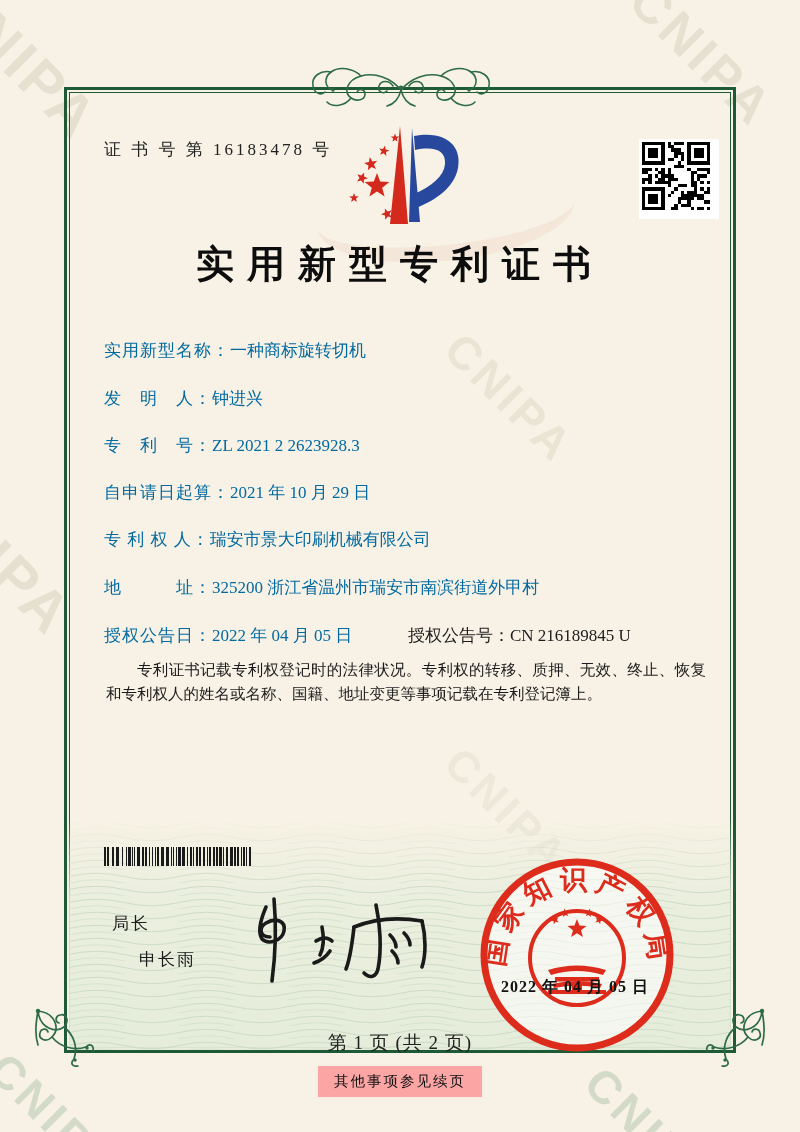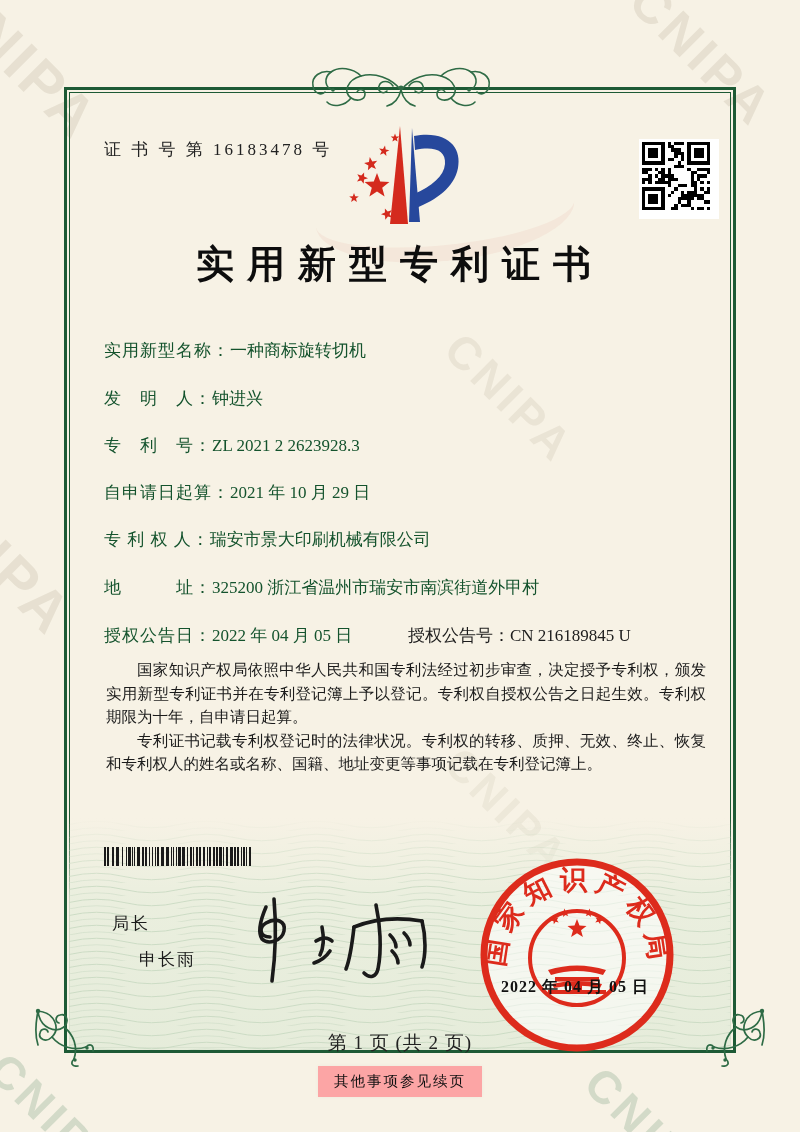--- a/index.html
+++ b/index.html
@@ -40,21 +40,21 @@
     mask-image:linear-gradient(to bottom,transparent,black 30%);}
   
   .certno{position:absolute;left:104px;top:138px;font-size:17px;letter-spacing:3px;color:#222;}
   .logo{position:absolute;left:340px;top:122px;width:126px;height:116px;}
   .qr{position:absolute;left:639px;top:139px;width:74px;height:74px;background:#fff;padding:3px;}
   .title{
     position:absolute;left:0;top:239px;width:100%;text-align:center;
     font-size:38px;font-weight:bold;letter-spacing:13px;color:#0d0d0d;
   }
   
-  .field{position:absolute;left:104px;font-size:17px;color:#14532d;white-space:nowrap;}
+  .field{position:absolute;left:104px;font-size:17px;color:#0369a1;white-space:nowrap;}
   .field .lbl{letter-spacing:1px;}
   .grant2{position:absolute;left:408px;font-size:17px;white-space:nowrap;}
   
   .paras{position:absolute;left:106px;top:658px;width:600px;}
   .paras p{
     margin:0;font-size:15.5px;line-height:23.5px;text-indent:2em;
     text-align:justify;color:#1b1b1b;
   }
   
   .barcode{position:absolute;left:104px;top:847px;width:150px;height:19px;}
@@ -332,21 +332,20 @@
   <span class="lbl">地　　　址：</span><span>325200 浙江省温州市瑞安市南滨街道外甲村</span>
 </div>
 <div class="field" style="top:624px">
   <span class="lbl">授权公告日：</span><span>2022 年 04 月 05 日</span>
 </div>
 <div class="grant2" style="top:624px">
   <span class="lbl">授权公告号：</span><span>CN 216189845 U</span>
 </div>
 
 <div class="paras">
-  <p>国家知识产权局依照中华人民共和国专利法经过初步审查，决定授予专利权，颁发实用新型专利证书并在专利登记簿上予以登记。专利权自授权公告之日起生效。专利权期限为十年，自申请日起算。</p>
   <p>专利证书记载专利权登记时的法律状况。专利权的转移、质押、无效、终止、恢复和专利权人的姓名或名称、国籍、地址变更等事项记载在专利登记簿上。</p>
 </div>
 
 <div class="barcode">
   <svg id="barcode-svg" width="150" height="19">
       <rect x="0" y="0" width="2" height="19" fill="#1a1a1a"></rect>
       <rect x="3" y="0" width="2" height="19" fill="#1a1a1a"></rect>
       <rect x="8" y="0" width="2" height="19" fill="#1a1a1a"></rect>
       <rect x="12" y="0" width="3" height="19" fill="#1a1a1a"></rect>
       <rect x="18" y="0" width="1" height="19" fill="#1a1a1a"></rect>

